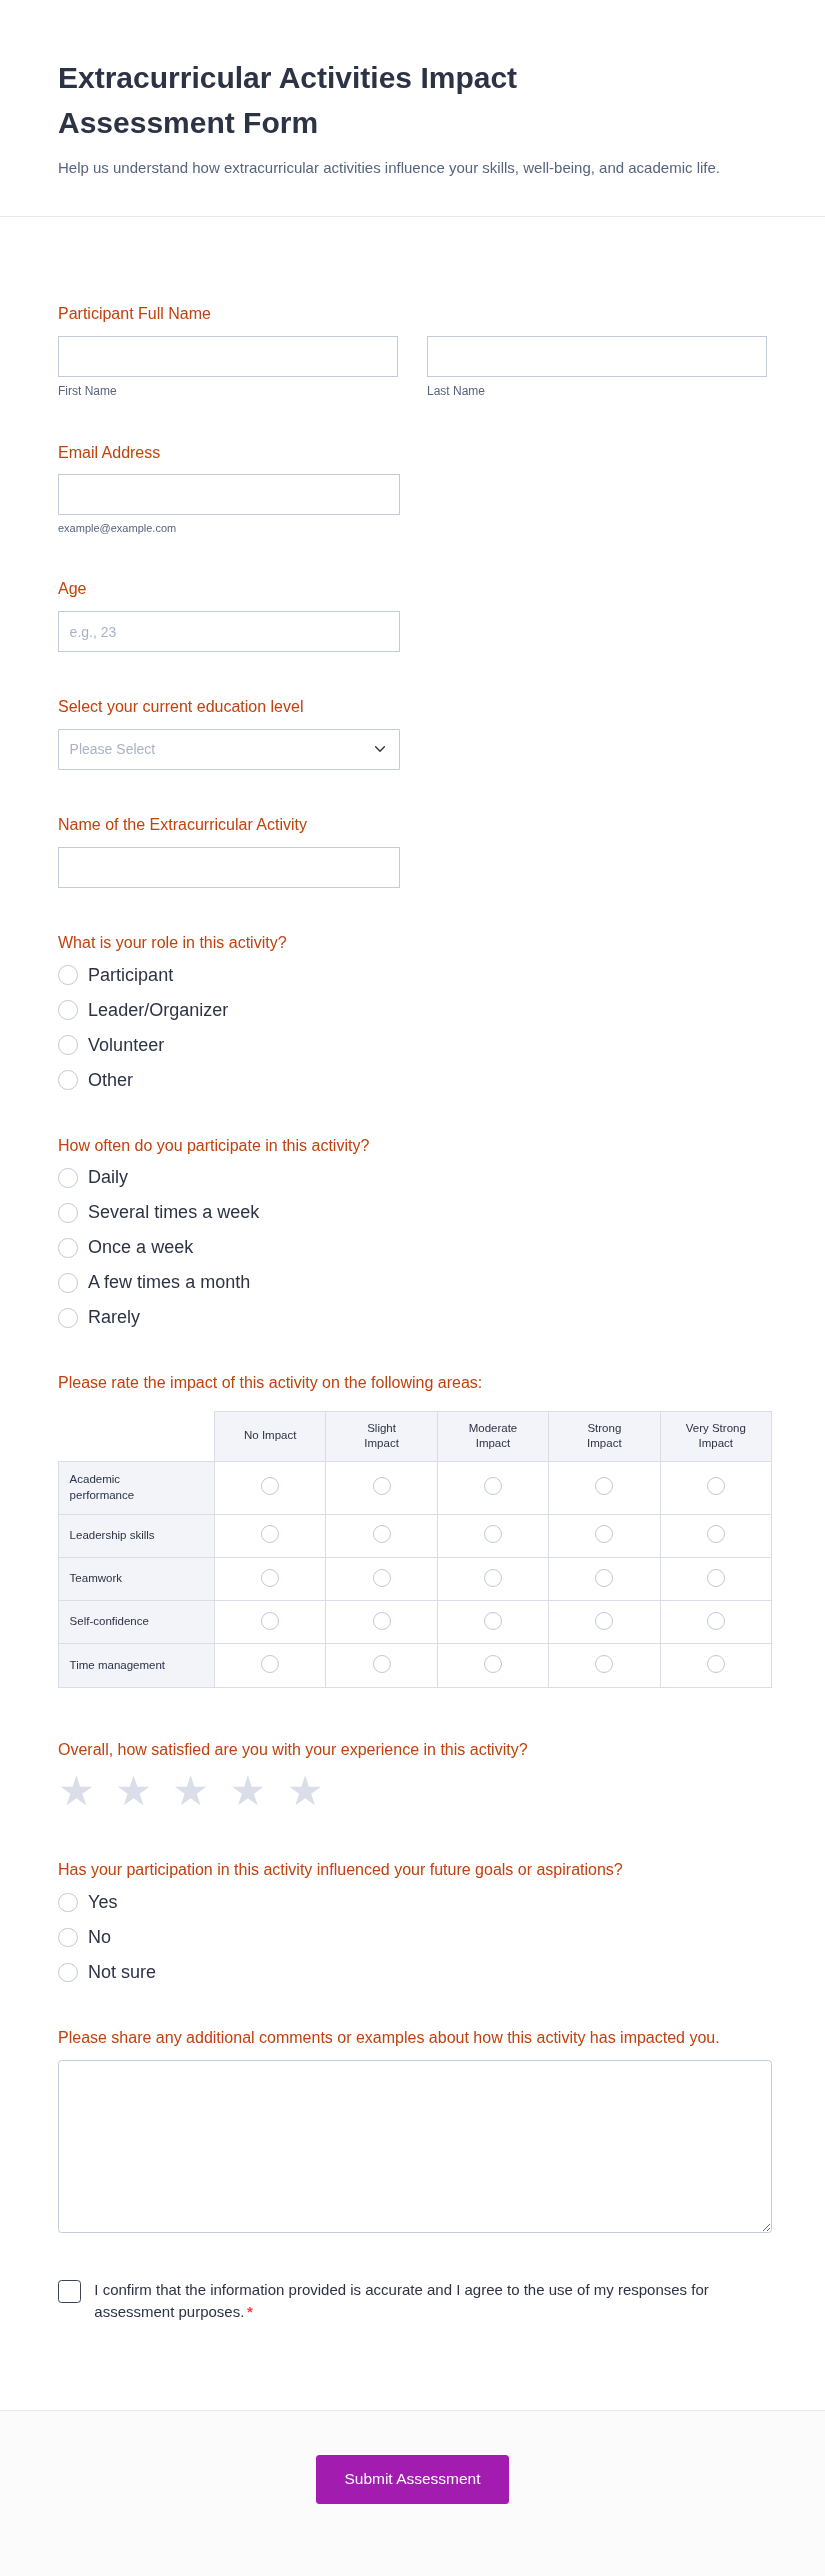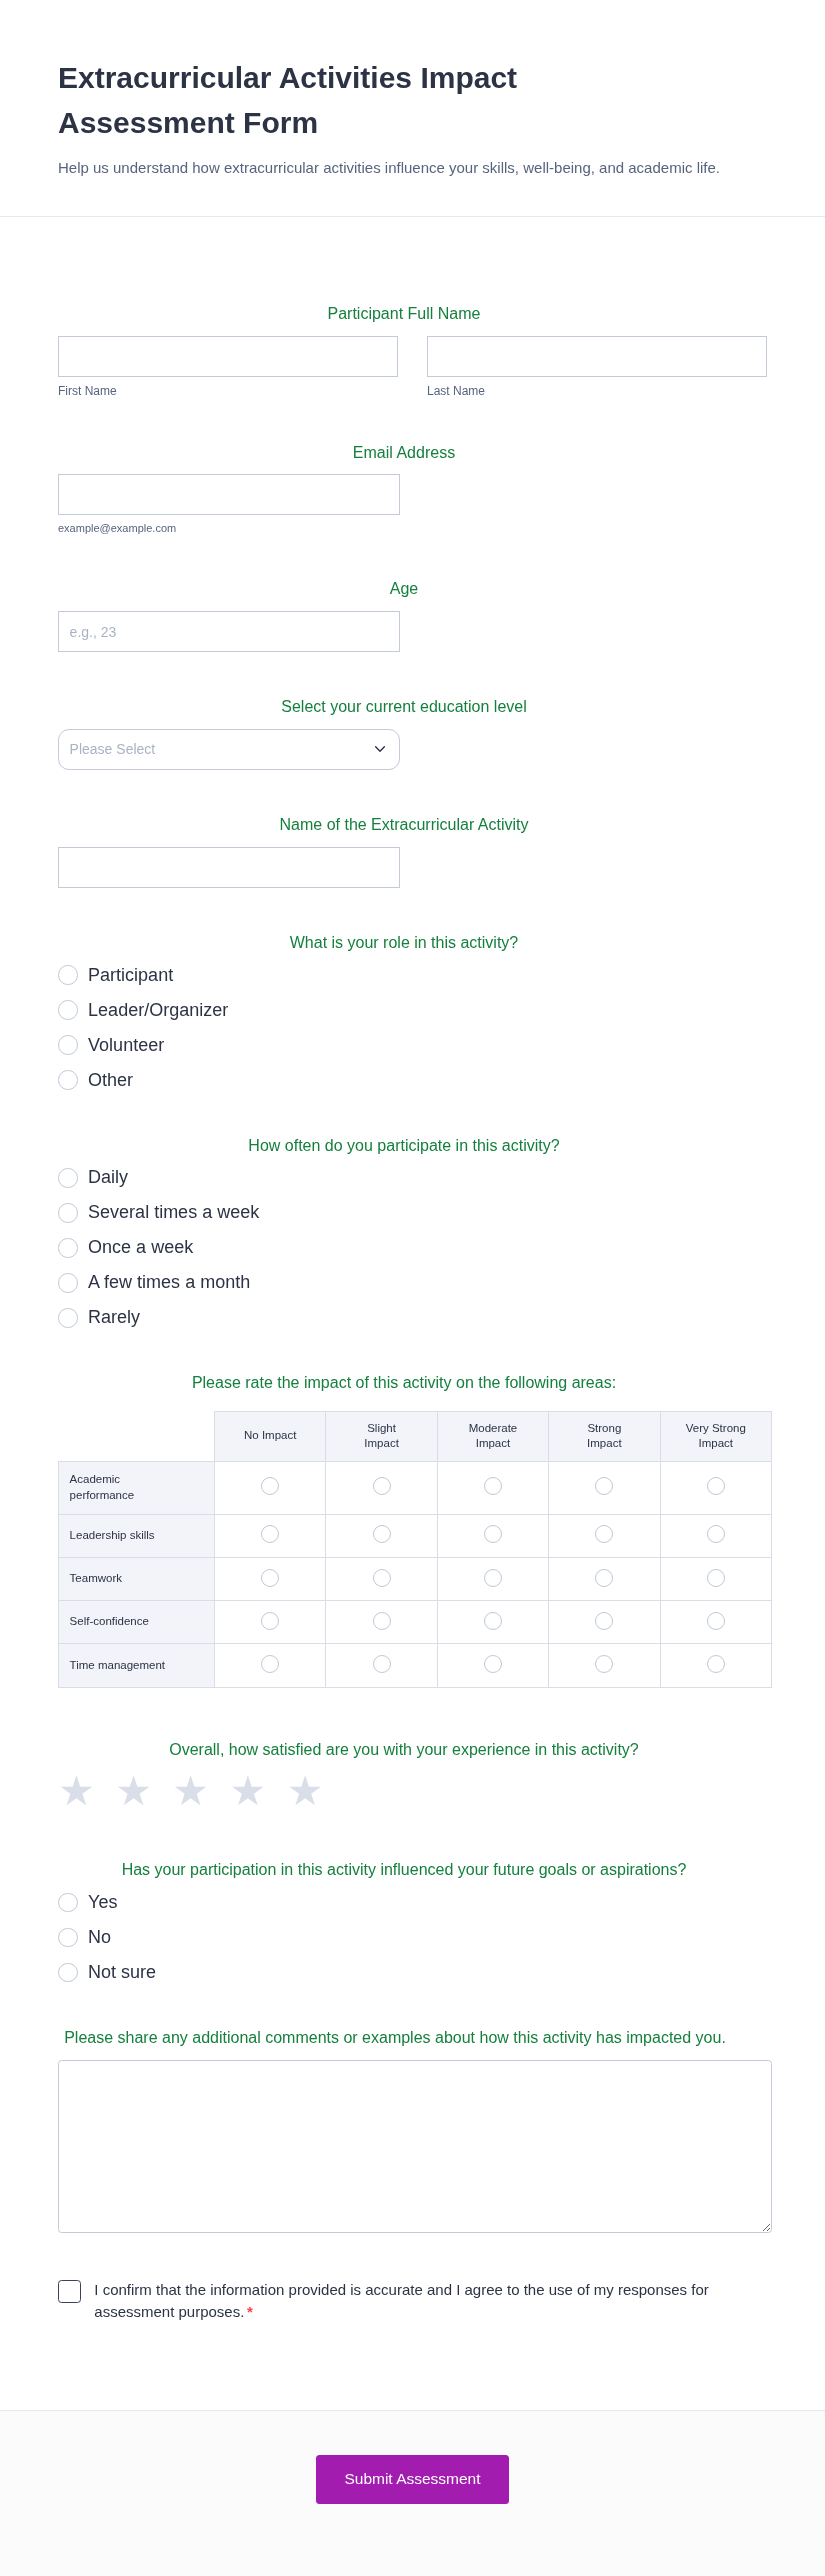--- a/index.html
+++ b/index.html
@@ -38,25 +38,24 @@
     max-width: 683px;
   }
 
   
   .form-body { padding: 59px 58px 9px 58px; }
   .question { margin-bottom: 43px; }
   .q-label {
     display: block;
     font-size: 16px;
     font-weight: 500;
-    color: #15803d;
+    color: #c2410c;
     margin-bottom: 10.6px;
     max-width: 692px;
     line-height: 1.45;
-    text-align: center;
   }
   .sublabel {
     display: block;
     margin-top: 7px;
     font-size: 12px;
     color: #57647e;
   }
   .text-input {
     height: 41px;
     width: 342px;
@@ -72,21 +71,21 @@
   .text-input::placeholder { color: #a9b3c5; }
   .name-row { display: flex; gap: 29px; justify-content: flex-end; }
   .name-col { width: 342px; }
   .name-col .text-input { width: 100%; }
 
   
   .select-box {
     width: 342px;
     height: 41px;
     border: 0.9px solid #c3cad8;
-    border-radius: 11px;
+    border-radius: 1px;
     background: #fff;
     display: flex;
     align-items: center;
     justify-content: space-between;
     padding: 0 12.4px 0 10.6px;
     cursor: pointer;
   }
   .select-placeholder { font-size: 14px; color: #a9b3c5; }
 
   

